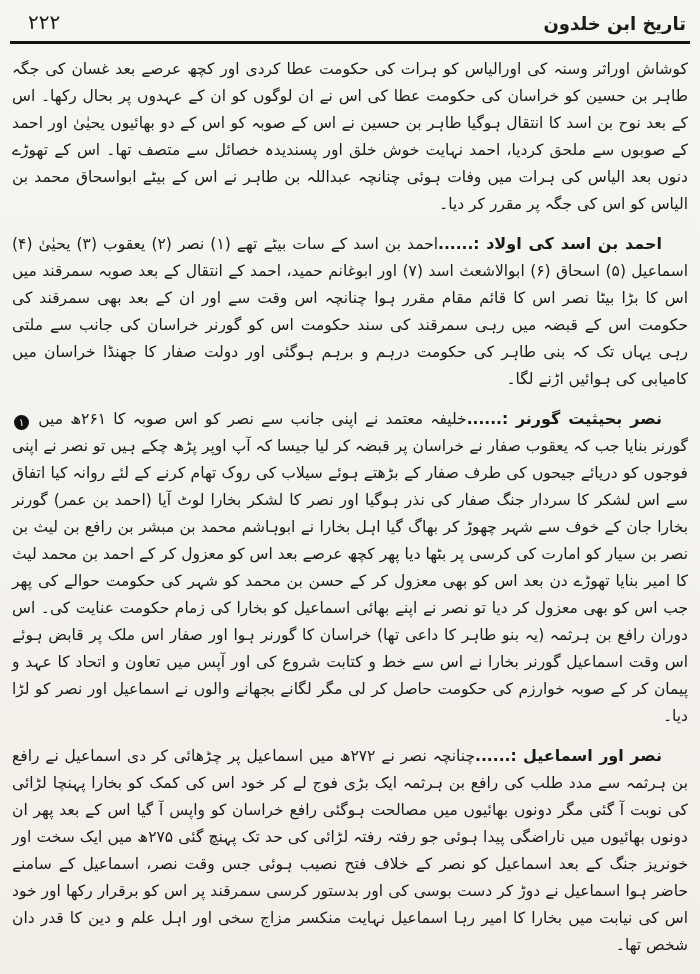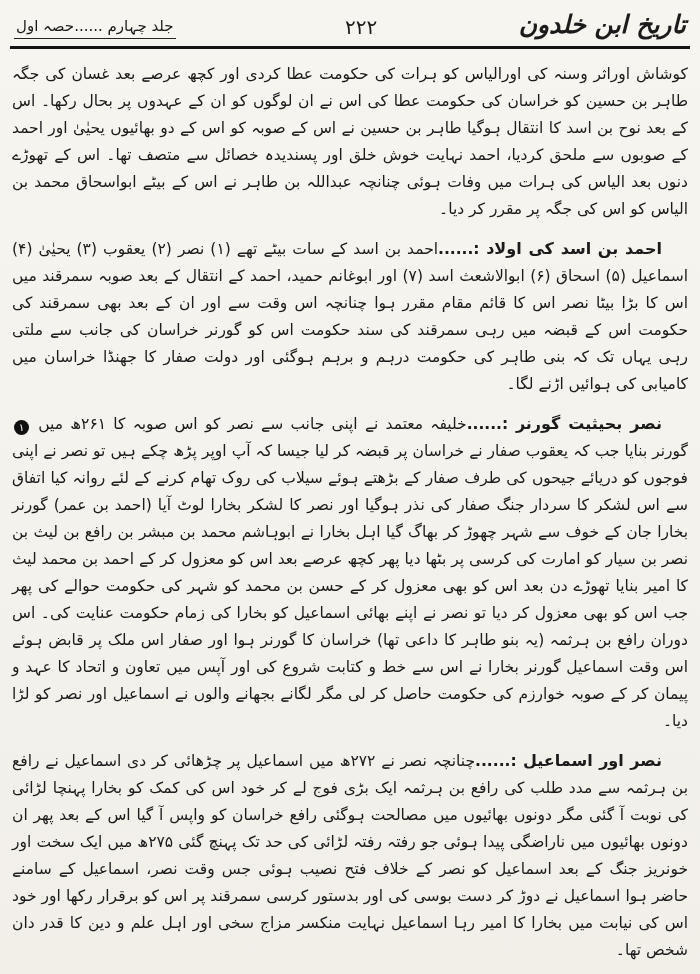--- a/index.html
+++ b/index.html
@@ -11,21 +11,21 @@
   .page{
     box-sizing:border-box;width:700px;height:974px;
     background:linear-gradient(180deg,#f7f5f0 0%,#f4f2ec 55%,#f1efe8 100%);
     color:#1b1b1b;direction:rtl;padding:6px 10px 8px;
   }
   
   .header{
     display:flex;align-items:flex-end;justify-content:space-between;
     padding:4px 4px 7px;
   }
-  .h-title{font-weight:bold;font-size:25px;font-style:italic;}
+  .h-title{font-weight:bold;font-size:18px;}
   .h-page{font-weight:normal;font-size:20px;letter-spacing:2px;transform:translateX(14px);}
   .h-volume{font-size:15px;border-bottom:1.5px solid #222;padding:0 2px 3px;}
   .rule{height:3px;background:#141414;margin:0 0 12px;}
   
   .section{
     margin:3px 2px 12px;
     font-size:15.5px;line-height:27px;
     text-align:justify;
   }
   .section.indent{text-indent:26px;}
@@ -39,21 +39,20 @@
   }
 </style>
 </head>
 <body>
 
 <div class="page">
 
   <div class="header">
     <div class="h-title">تاریخ ابن خلدون</div>
     <div class="h-page">۲۲۲</div>
-    <div class="h-volume">جلد چہارم ......حصہ اول</div>
   </div>
 
   <div class="rule"></div>
 
   <main id="sections">
       <p class="section"><span>کوشاش اوراثر وسنہ کی اورالیاس کو ہرات کی حکومت عطا کردی اور کچھ عرصے بعد غسان کی جگہ طاہر بن حسین کو خراسان کی حکومت عطا کی اس نے ان لوگوں کو ان کے عہدوں پر بحال رکھا۔ اس کے بعد نوح بن اسد کا انتقال ہوگیا طاہر بن حسین نے اس کے صوبہ کو اس کے دو بھائیوں یحیٰیٰ اور احمد کے صوبوں سے ملحق کردیا، احمد نہایت خوش خلق اور پسندیدہ خصائل سے متصف تھا۔ اس کے تھوڑے دنوں بعد الیاس کی ہرات میں وفات ہوئی چنانچہ عبداللہ بن طاہر نے اس کے بیٹے ابواسحاق محمد بن الیاس کو اس کی جگہ پر مقرر کر دیا۔</span></p>
       <p class="section indent"><span class="heading">احمد بن اسد کی اولاد</span><span class="hsep"> :......</span><span>احمد بن اسد کے سات بیٹے تھے (۱) نصر (۲) یعقوب (۳) یحیٰیٰ (۴) اسماعیل (۵) اسحاق (۶) ابوالاشعث اسد (۷) اور ابوغانم حمید، احمد کے انتقال کے بعد صوبہ سمرقند میں اس کا بڑا بیٹا نصر اس کا قائم مقام مقرر ہوا چنانچہ اس وقت سے اور ان کے بعد بھی سمرقند کی حکومت اس کے قبضہ میں رہی سمرقند کی سند حکومت اس کو گورنر خراسان کی جانب سے ملتی رہی یہاں تک کہ بنی طاہر کی حکومت درہم و برہم ہوگئی اور دولت صفار کا جھنڈا خراسان میں کامیابی کی ہوائیں اڑنے لگا۔</span></p>
       <p class="section indent"><span class="heading">نصر بحیثیت گورنر</span><span class="hsep"> :......</span><span>خلیفہ معتمد نے اپنی جانب سے نصر کو اس صوبہ کا ۲۶۱ھ میں </span><span class="marker">۱</span><span> گورنر بنایا جب کہ یعقوب صفار نے خراسان پر قبضہ کر لیا جیسا کہ آپ اوپر پڑھ چکے ہیں تو نصر نے اپنی فوجوں کو دریائے جیحوں کی طرف صفار کے بڑھتے ہوئے سیلاب کی روک تھام کرنے کے لئے روانہ کیا اتفاق سے اس لشکر کا سردار جنگ صفار کی نذر ہوگیا اور نصر کا لشکر بخارا لوٹ آیا (احمد بن عمر) گورنر بخارا جان کے خوف سے شہر چھوڑ کر بھاگ گیا اہل بخارا نے ابوہاشم محمد بن مبشر بن رافع بن لیث بن نصر بن سیار کو امارت کی کرسی پر بٹھا دیا پھر کچھ عرصے بعد اس کو معزول کر کے احمد بن محمد لیث کا امیر بنایا تھوڑے دن بعد اس کو بھی معزول کر کے حسن بن محمد کو شہر کی حکومت حوالے کی پھر جب اس کو بھی معزول کر دیا تو نصر نے اپنے بھائی اسماعیل کو بخارا کی زمام حکومت عنایت کی۔ اس دوران رافع بن ہرثمہ (یہ بنو طاہر کا داعی تھا) خراسان کا گورنر ہوا اور صفار اس ملک پر قابض ہوئے اس وقت اسماعیل گورنر بخارا نے اس سے خط و کتابت شروع کی اور آپس میں تعاون و اتحاد کا عہد و پیمان کر کے صوبہ خوارزم کی حکومت حاصل کر لی مگر لگانے بجھانے والوں نے اسماعیل اور نصر کو لڑا دیا۔</span></p>
       <p class="section indent"><span class="heading">نصر اور اسماعیل</span><span class="hsep"> :......</span><span>چنانچہ نصر نے ۲۷۲ھ میں اسماعیل پر چڑھائی کر دی اسماعیل نے رافع بن ہرثمہ سے مدد طلب کی رافع بن ہرثمہ ایک بڑی فوج لے کر خود اس کی کمک کو بخارا پہنچا لڑائی کی نوبت آ گئی مگر دونوں بھائیوں میں مصالحت ہوگئی رافع خراسان کو واپس آ گیا اس کے بعد پھر ان دونوں بھائیوں میں ناراضگی پیدا ہوئی جو رفتہ رفتہ لڑائی کی حد تک پہنچ گئی ۲۷۵ھ میں ایک سخت اور خونریز جنگ کے بعد اسماعیل کو نصر کے خلاف فتح نصیب ہوئی جس وقت نصر، اسماعیل کے سامنے حاضر ہوا اسماعیل نے دوڑ کر دست بوسی کی اور بدستور کرسی سمرقند پر اس کو برقرار رکھا اور خود اس کی نیابت میں بخارا کا امیر رہا اسماعیل نہایت منکسر مزاج سخی اور اہل علم و دین کا قدر دان شخص تھا۔</span></p>
       <p class="section indent"></p>

